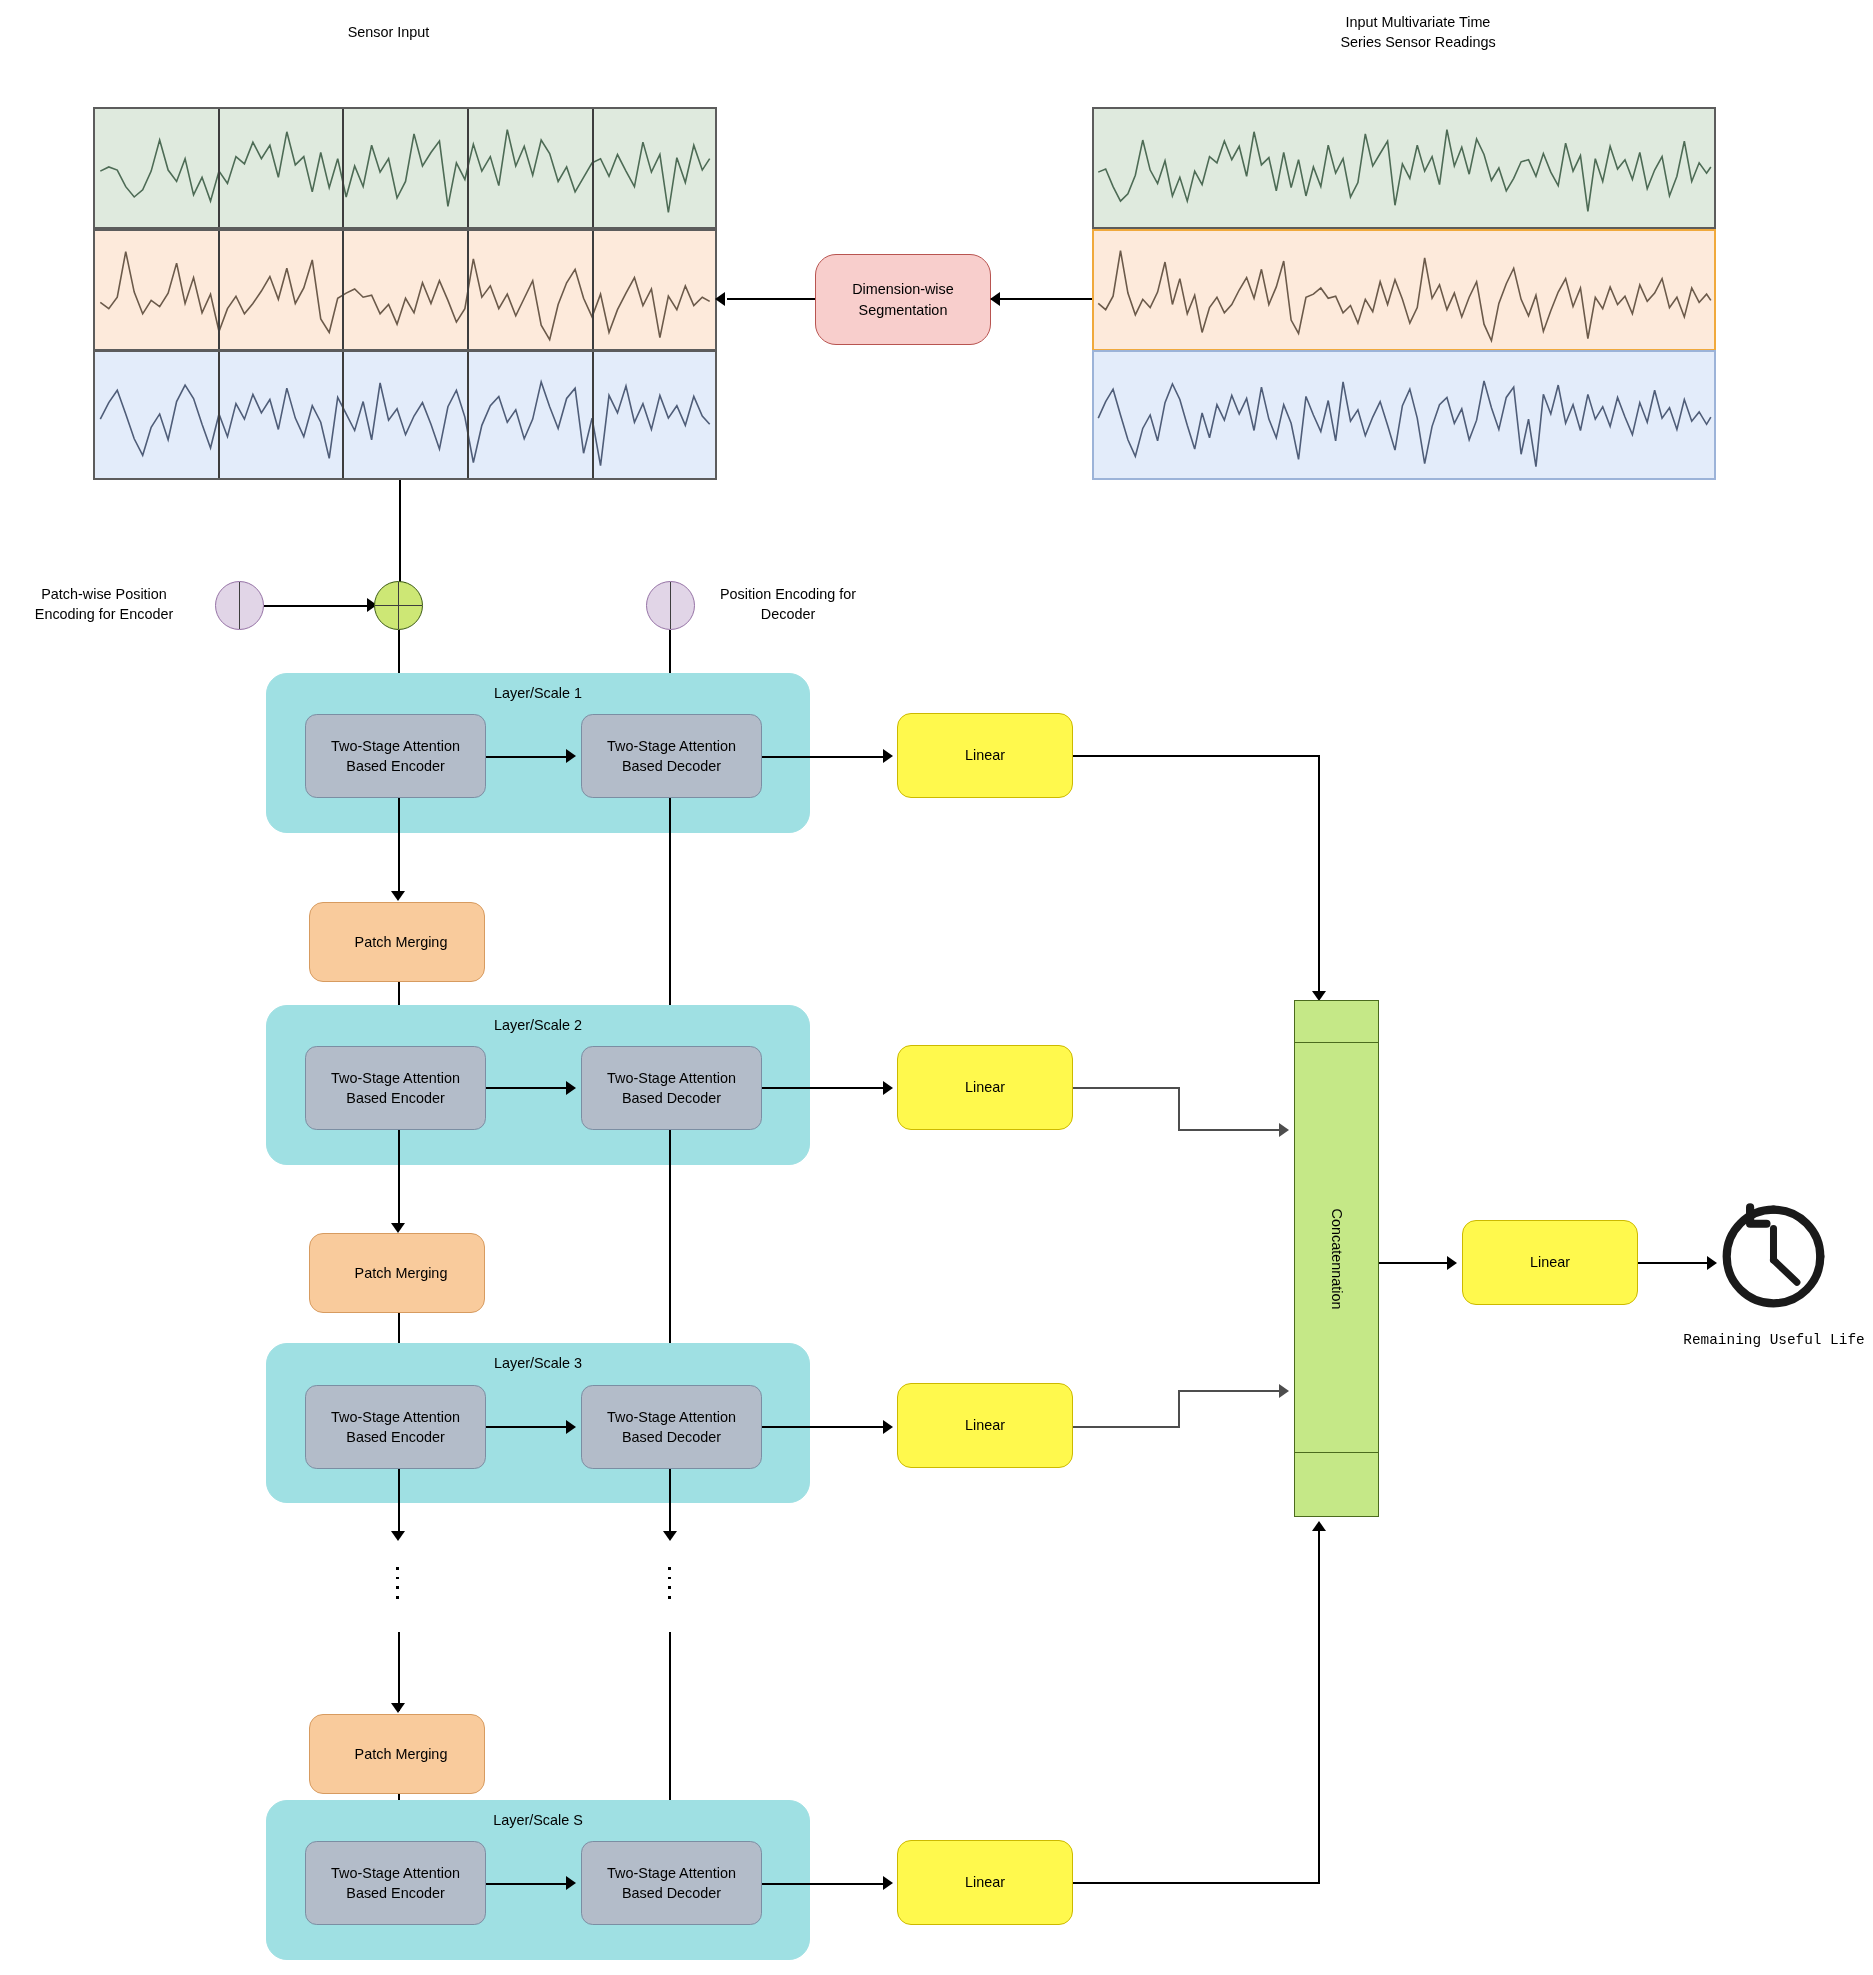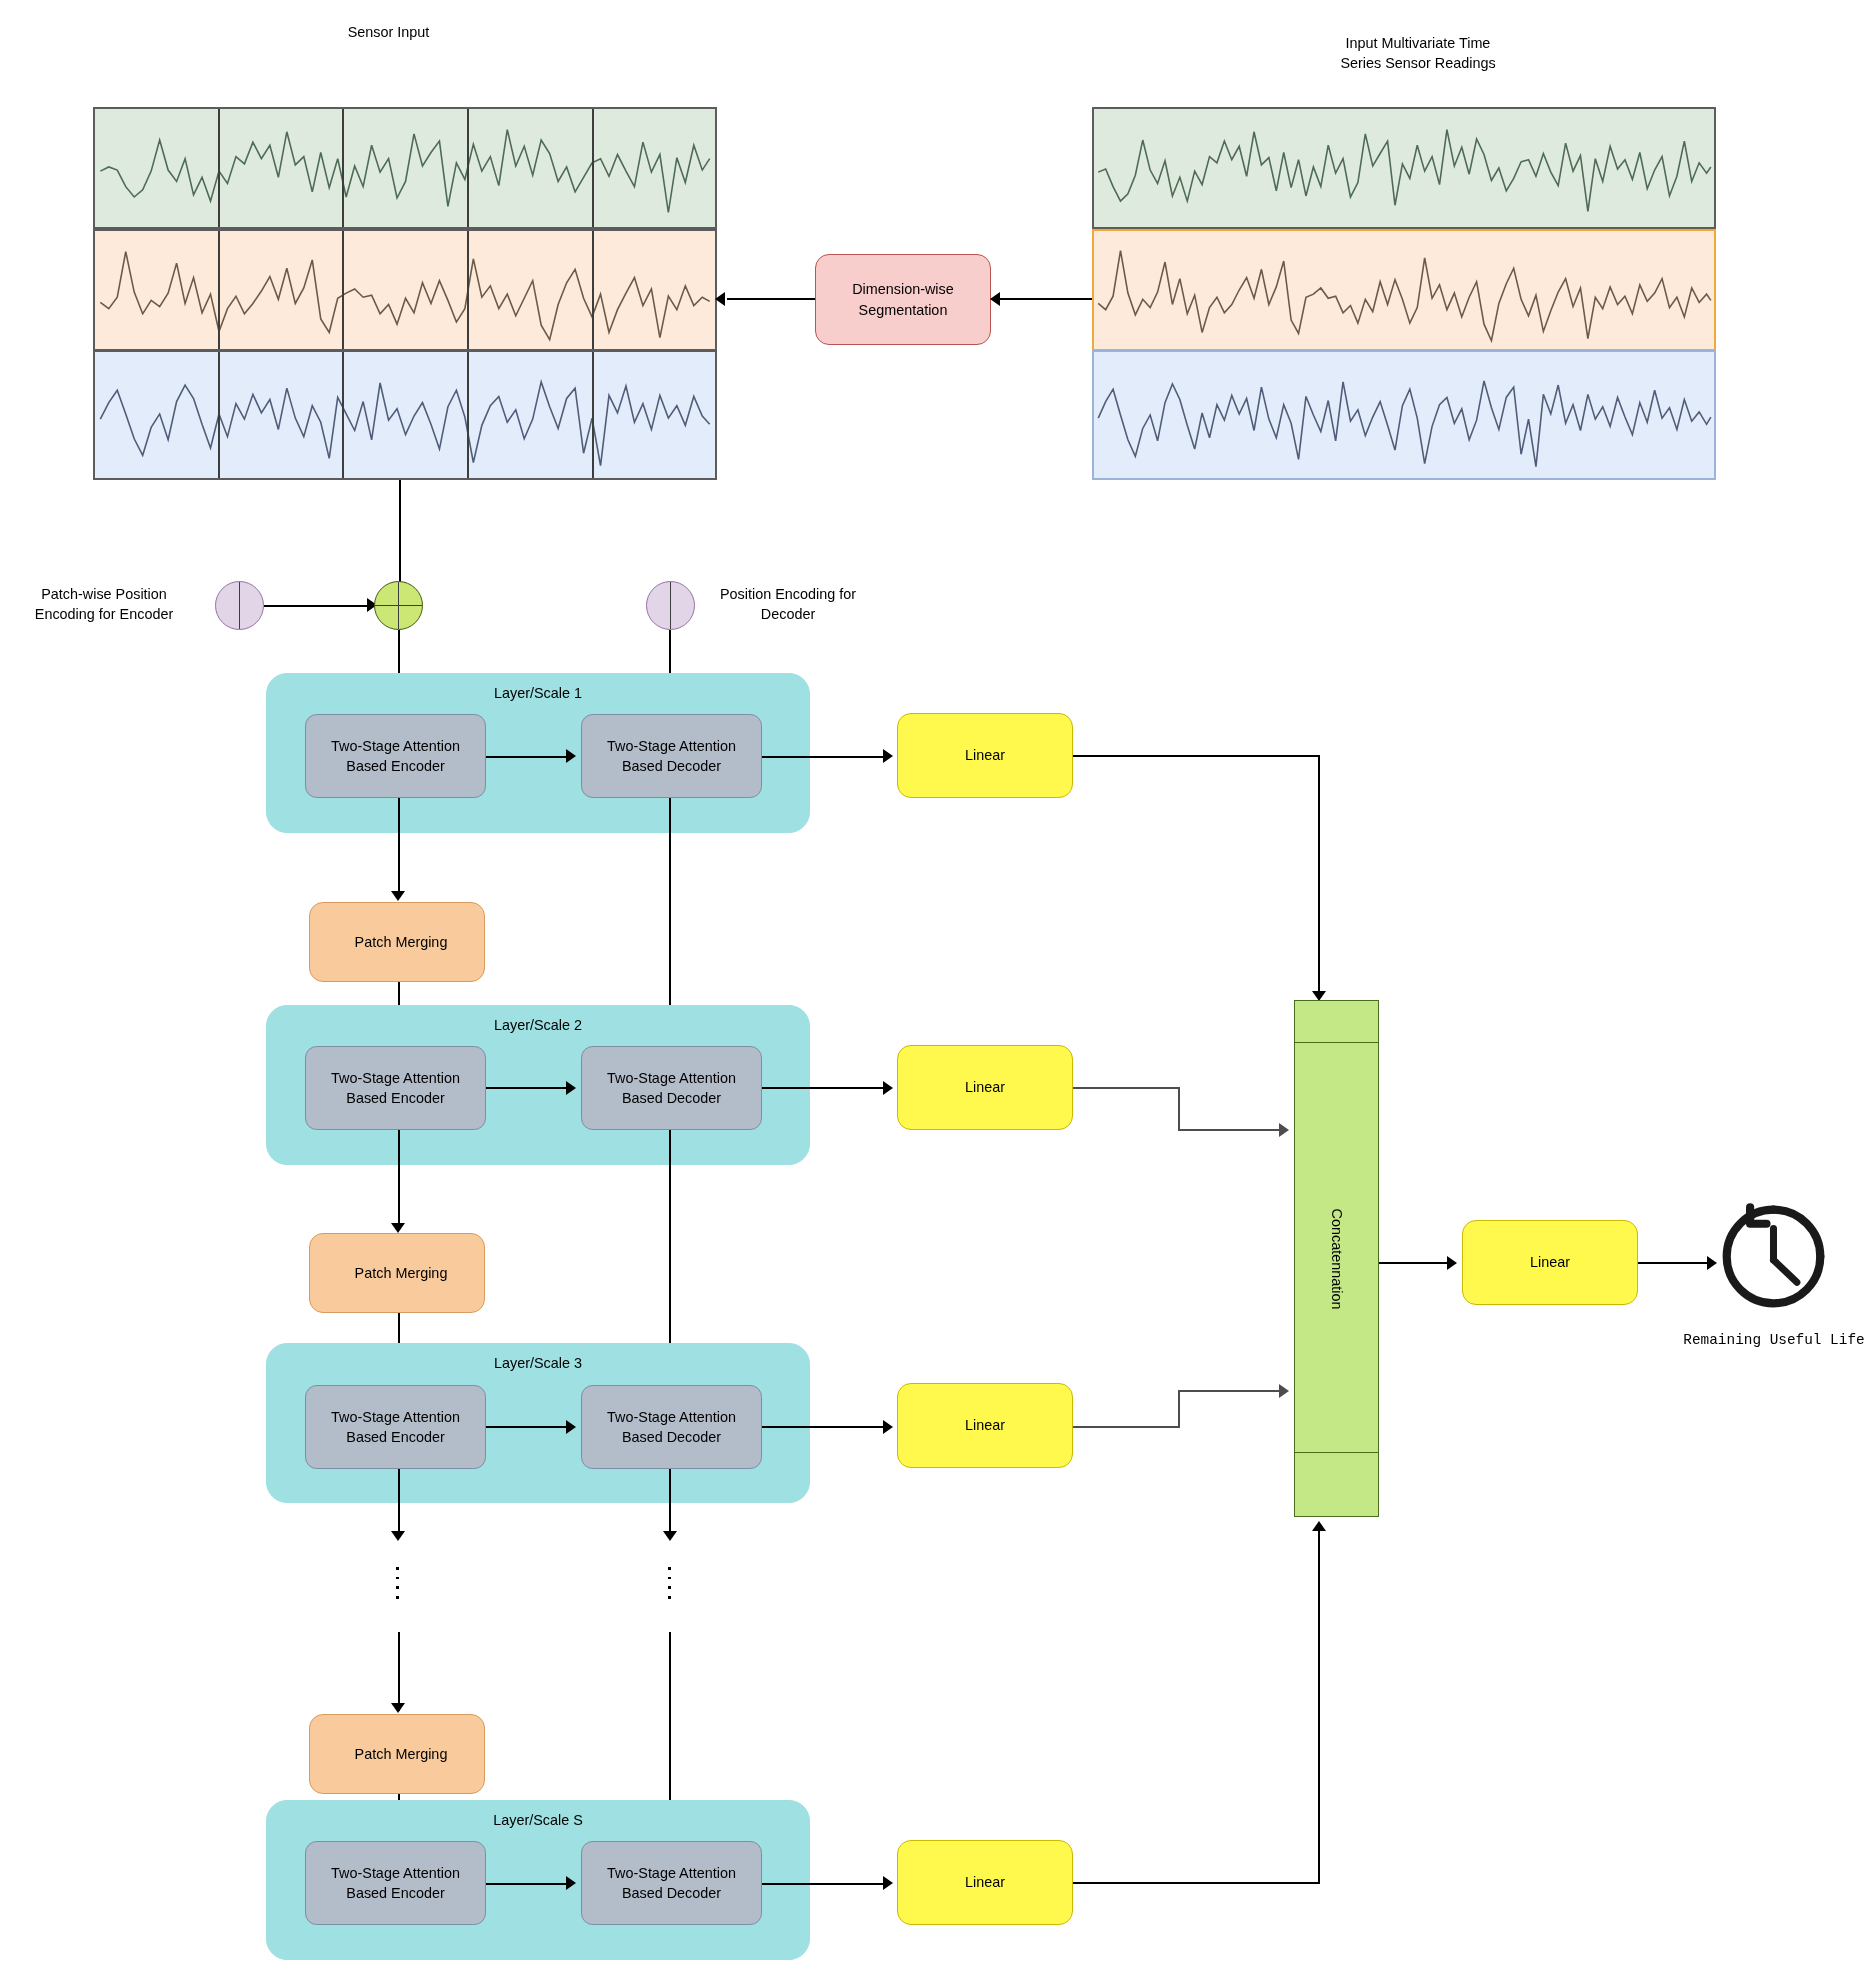--- a/index.html
+++ b/index.html
@@ -112,21 +112,21 @@
   
   .clock { position:absolute; }
 </style>
 </head>
 <body>
 
 <div id="canvas">
 
   <div class="lbl" style="left:298px; top:22.4px; width:181px;">Sensor Input</div>
 
-  <div class="lbl" style="left:1306px; top:11.7px; width:224px;margin-top:21px;">Input Multivariate Time
+  <div class="lbl" style="left:1306px; top:11.7px; width:224px;">Input Multivariate Time
 Series Sensor Readings</div>
 
   <div class="panel" style="left:93px; top:107px; width:624px; height:373px;">
 
     <div class="band" style="top:0; width:624px; height:122px; background:#dfeade; border:2.1px solid #5c5c5c;">
       <svg viewBox="0 0 1170 228" preserveAspectRatio="none">
         <polyline fill="none" stroke="#4d6b55" stroke-width="3" points="10,120 26,112 42,118 58,150 74,170 90,156 106,120 122,60 138,118 154,140 170,96 186,166 202,132 218,178 234,120 250,144 266,92 282,106 298,64 314,96 330,70 346,132 362,44 378,108 394,92 410,160 426,84 442,152 458,96 474,170 490,110 506,150 522,70 538,122 554,96 570,172 586,140 602,48 618,110 634,84 650,62 666,188 682,104 698,136 714,68 730,120 746,92 762,148 778,40 794,110 810,72 826,128 842,60 858,86 874,140 890,112 906,160 922,132 938,104 954,96 970,130 986,88 1002,120 1018,150 1034,64 1050,122 1066,88 1082,200 1098,94 1114,142 1130,70 1146,118 1160,96"></polyline>
       </svg>
       <div class="patchgrid">
         <i style="left:123px"></i>
@@ -175,21 +175,21 @@
       </svg>
     </div>
 
     <div class="band" style="top:243px; width:624px; height:130px; background:#e3ecfa; border:2.1px solid #9cb3d8;">
       <svg viewBox="0 0 1170 244" preserveAspectRatio="none">
         <polyline fill="none" stroke="#4f5d78" stroke-width="3" points="8,128 22,96 36,72 50,122 64,170 78,202 92,148 106,122 120,172 134,98 148,62 162,92 176,142 190,188 204,118 218,166 232,102 246,132 260,84 274,120 288,90 302,152 316,68 330,130 344,166 358,102 372,138 386,208 400,86 414,122 428,154 442,94 456,172 470,58 484,134 498,112 512,162 526,126 540,96 554,142 568,190 582,104 596,72 610,128 624,216 638,144 652,102 666,88 680,138 694,110 708,170 722,132 736,56 750,108 764,150 778,88 792,68 806,198 820,130 834,222 848,82 862,120 876,64 890,138 904,102 918,152 932,82 946,130 960,106 974,144 988,88 1002,126 1016,160 1030,98 1044,136 1058,74 1072,128 1086,108 1100,150 1114,92 1128,134 1142,116 1156,140 1164,126"></polyline>
       </svg>
     </div>
   </div>
 
-  <div class="rbox seg-box" style="left:815px; top:254px; width:176px; height:91px;">Dimension-wise
+  <div class="rbox seg-box" style="left:815px; top:254px; width:176px; height:91px;border-radius:21px;">Dimension-wise
 Segmentation</div>
 
   <div class="ln h" style="left:991px; top:298px; width:101px;"></div>
   <div class="arw left" style="left:990px; top:292px;"></div>
 
   <div class="ln h" style="left:727px; top:298px; width:88px;"></div>
   <div class="arw left" style="left:715px; top:292px;"></div>
 
   <div class="ln v" style="left:399px; top:480px; height:110px;"></div>
   <div class="arw down" style="left:392px; top:582px;"></div>

